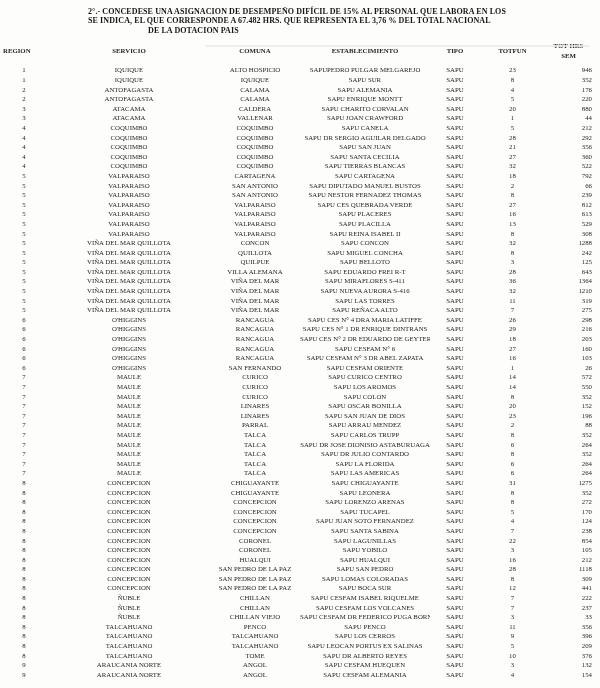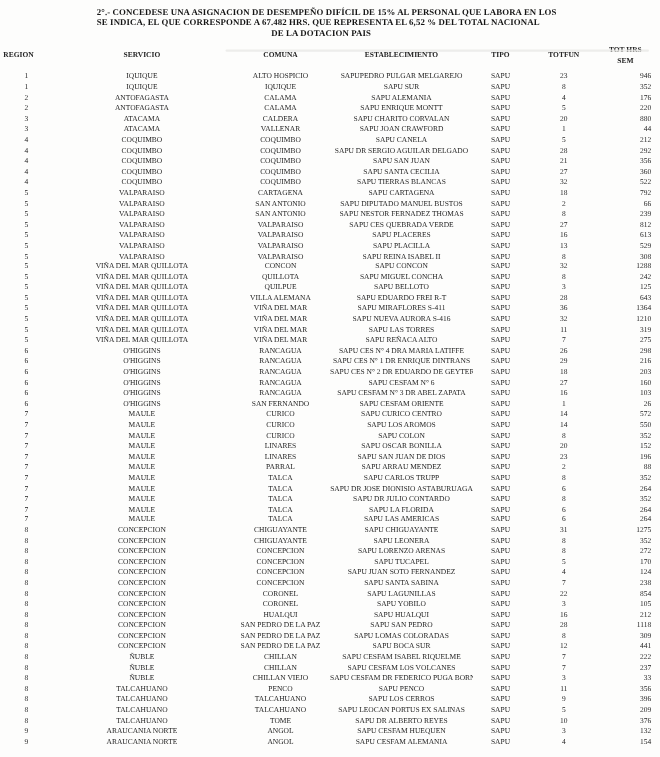--- a/index.html
+++ b/index.html
@@ -12,21 +12,21 @@
   }
   .page { width:600px; height:688px; padding-top:7px; position:relative; }
 
   
   .title-block { width:496px; padding:0 60px 0 88px; }
   .title-line {
     font-weight:bold; font-size:8px; line-height:9.4px;
     text-align:center; white-space:nowrap; color:#151515;
     letter-spacing:.1px;
   }
-  .title-line.last { text-align:center; padding-left:60px; }
+  .title-line.last { text-align:left; padding-left:60px; }
 
   .scan-artifact {
     position:absolute; top:45px; left:205px; width:385px; height:2px;
     background:#e9e9e6; border-radius:2px; opacity:.8;
   }
 
   
   .grid-row {
     display:grid;
     grid-template-columns:48px 162px 90px 130px 50px 65px 55px;
@@ -45,21 +45,21 @@
   }
   .cell.c6 { text-align:right; padding-right:8px; }
 </style>
 </head>
 <body>
 
 <div class="page">
 
   <div class="title-block">
     <div class="title-line">2°.- CONCEDESE UNA ASIGNACION DE DESEMPEÑO DIFÍCIL DE 15% AL PERSONAL QUE LABORA EN LOS</div>
-    <div class="title-line">SE INDICA, EL QUE CORRESPONDE A 67.482 HRS. QUE REPRESENTA EL 6,52 % DEL TOTAL NACIONAL</div>
+    <div class="title-line">SE INDICA, EL QUE CORRESPONDE A 67.482 HRS. QUE REPRESENTA EL 3,76 % DEL TOTAL NACIONAL</div>
     <div class="title-line last">DE LA DOTACION PAIS</div>
   </div>
 
   <div class="scan-artifact"></div>
 
   <div class="grid-row head-row">
     <div class="cell c0">REGION</div>
     <div class="cell c1">SERVICIO</div>
     <div class="cell c2">COMUNA</div>
     <div class="cell c3">ESTABLECIMIENTO</div>

